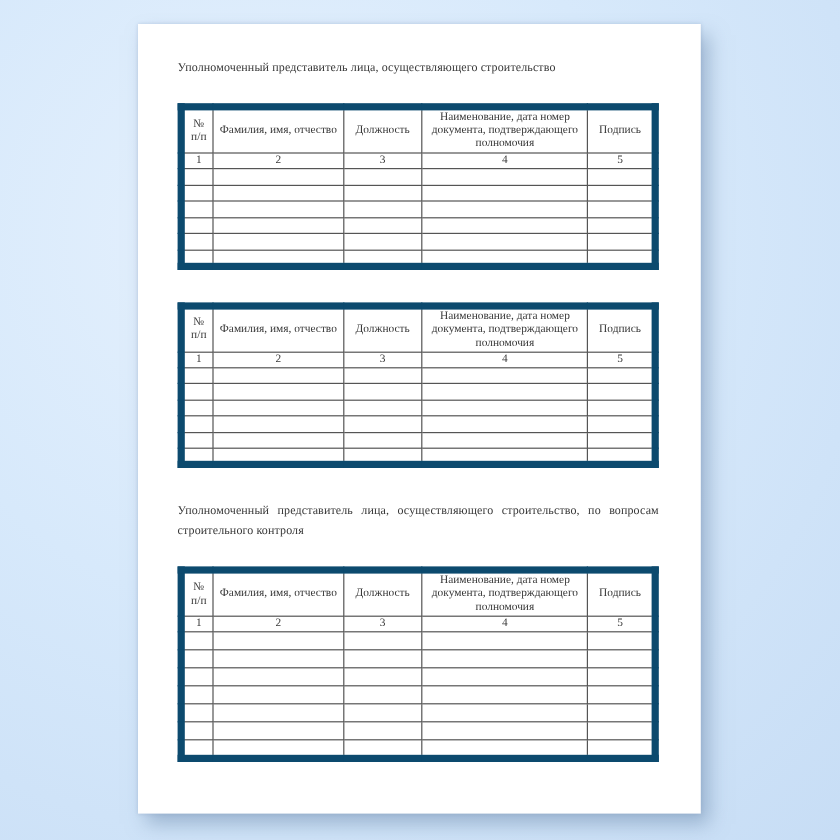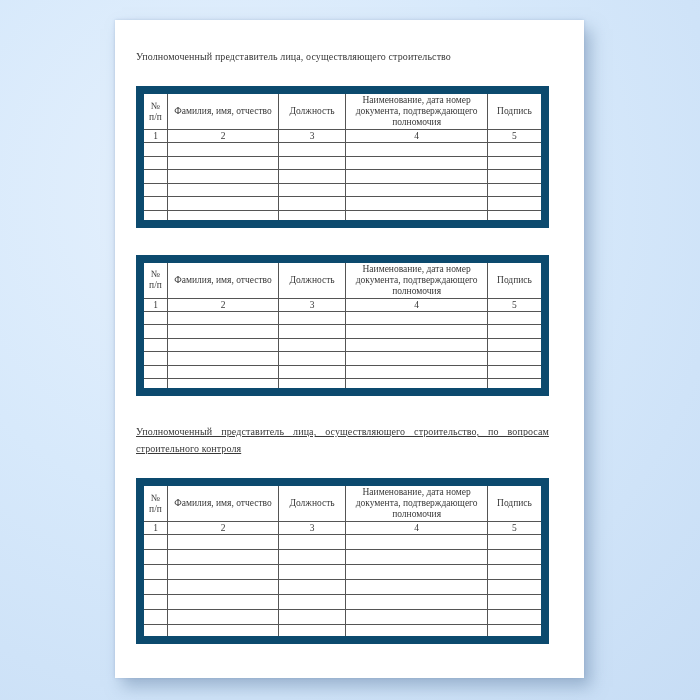--- a/index.html
+++ b/index.html
@@ -12,39 +12,39 @@
     position: relative;
     width: 700px; height: 700px;
     background: radial-gradient(circle at 32% 28%, #e6f1fd 0%, #d7e9fb 45%, #c7ddf5 100%);
   }
   .page {
     position: absolute;
     left: 115px; top: 20px;
     width: 469px; height: 658px;
     box-sizing: border-box;
     background: #ffffff;
-    padding: 28px 35px 0 21px;
+    padding: 28px 35px 0 33px;
     box-shadow: 0 0 3px rgba(125,150,185,0.35), 7px 9px 15px rgba(105,135,170,0.5);
   }
   .section { margin: 0; }
   .section-title {
     margin: 0 0 21px 0;
     font-size: 10px;
     line-height: 17px;
     color: #383838;
     letter-spacing: 0.1px;
   }
   .section-title.oneline { white-space: nowrap; }
-  .section-title.wrap { text-align: justify; text-decoration: underline; }
+  .section-title.wrap { text-align: justify; }
   table.doc-table {
     width: 100%;
     border-collapse: collapse;
     table-layout: fixed;
     margin: 0 0 27px 0;
-    border: 8px solid #0c4a6e;
+    border: 6px solid #0c4a6e;
   }
   .doc-table th, .doc-table td {
     border: 1px solid #555555;
     box-sizing: border-box;
     padding: 1px 3px;
     text-align: center;
     vertical-align: middle;
     color: #383838;
     overflow: hidden;
   }

